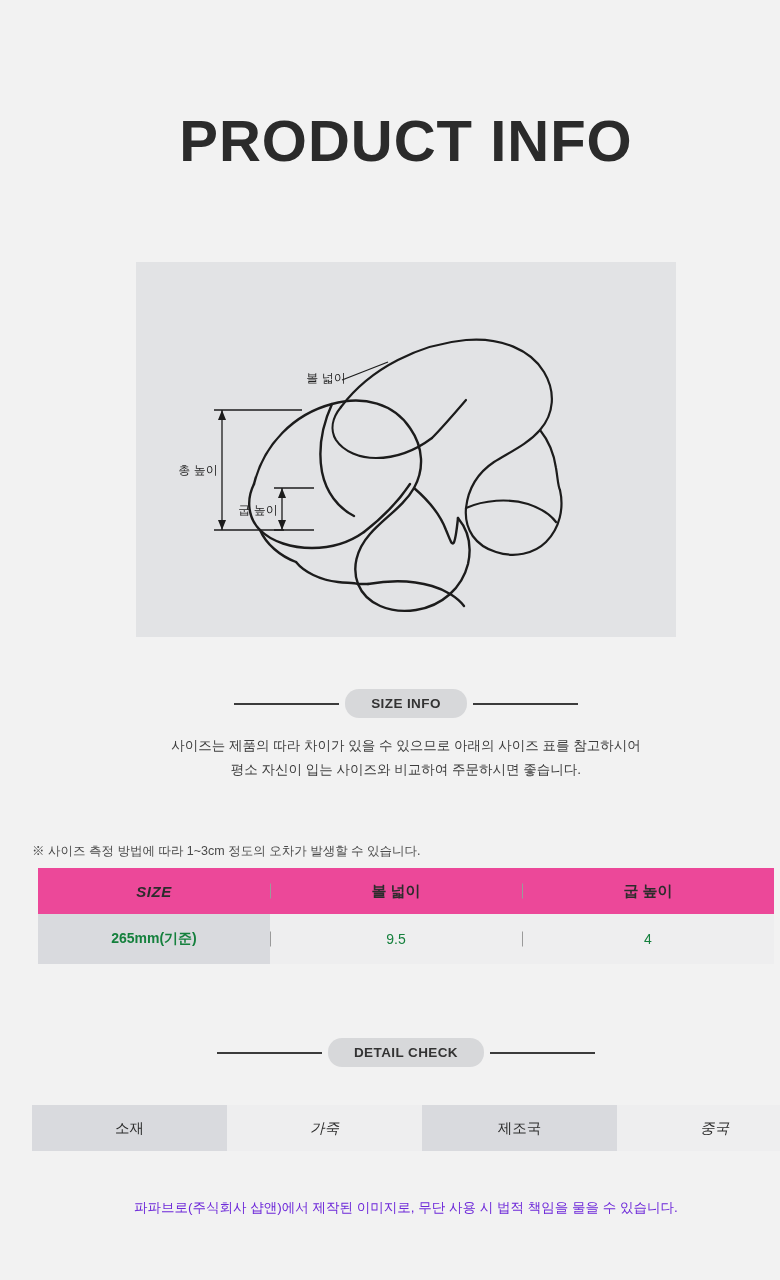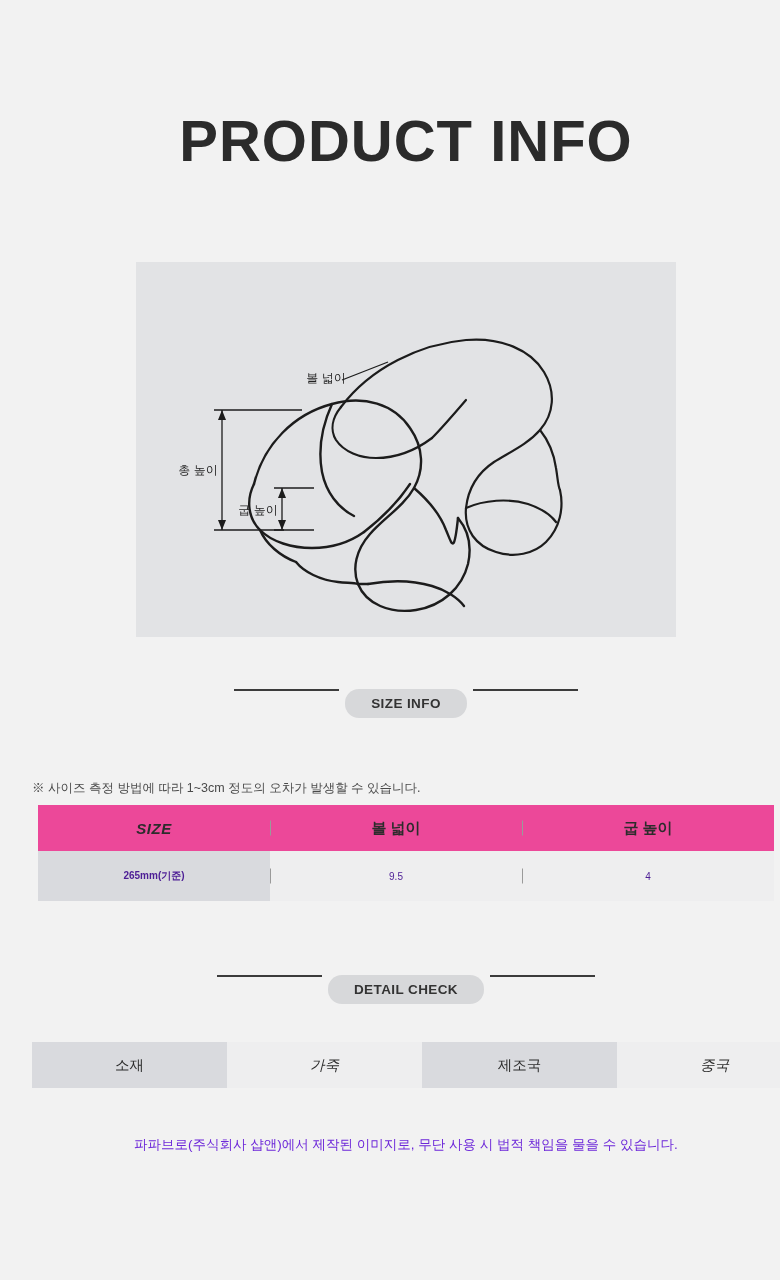--- a/index.html
+++ b/index.html
@@ -46,20 +46,21 @@
 
   .diagram-wrap svg {
     display: block;
     width: 540px;
     height: 375px;
   }
 
   .section-head {
     margin-top: 52px;
     display: flex;
+    align-items: center;
     justify-content: center;
     gap: 0;
   }
   .section-head .rule {
     width: 105px;
     height: 2px;
     background: #3c3c3c;
   }
   .section-head .chip {
     background: #d7d8da;
@@ -108,22 +109,22 @@
     font-weight: bold;
     color: #2c2c2c;
   }
   table.size-table thead th.size-col {
     font-style: italic;
     letter-spacing: 0.5px;
   }
   table.size-table tbody td {
     background: #eeeeef;
     height: 50px;
-    font-size: 10px;
-    color: #4c1d95;
+    font-size: 14px;
+    color: #15803d;
   }
   table.size-table tbody td.row-head {
     background: #d9dade;
     font-weight: bold;
   }
   .divider-cell {
     position: relative;
   }
   .divider-cell::before {
     content: "";
@@ -238,20 +239,24 @@
       <text class="diagram-label" x="122" y="252" text-anchor="middle">굽 높이</text>
     </svg>
   </div>
 
   <div class="section-head">
     <span class="rule"></span>
     <span class="chip">SIZE INFO</span>
     <span class="rule"></span>
   </div>
 
+  <div class="size-desc">
+    <div>사이즈는 제품의 따라 차이가 있을 수 있으므로 아래의 사이즈 표를 참고하시어</div>
+    <div>평소 자신이 입는 사이즈와 비교하여 주문하시면 좋습니다.</div>
+  </div>
 
   <div class="note">※ 사이즈 측정 방법에 따라 1~3cm 정도의 오차가 발생할 수 있습니다.</div>
 
   <table class="size-table">
     <thead>
       <tr>
         <th class="size-col" style="width:232px">SIZE</th>
         <th class="divider-cell" style="width:252px">볼 넓이</th>
         <th class="divider-cell" style="width:252px">굽 높이</th>
       </tr>

